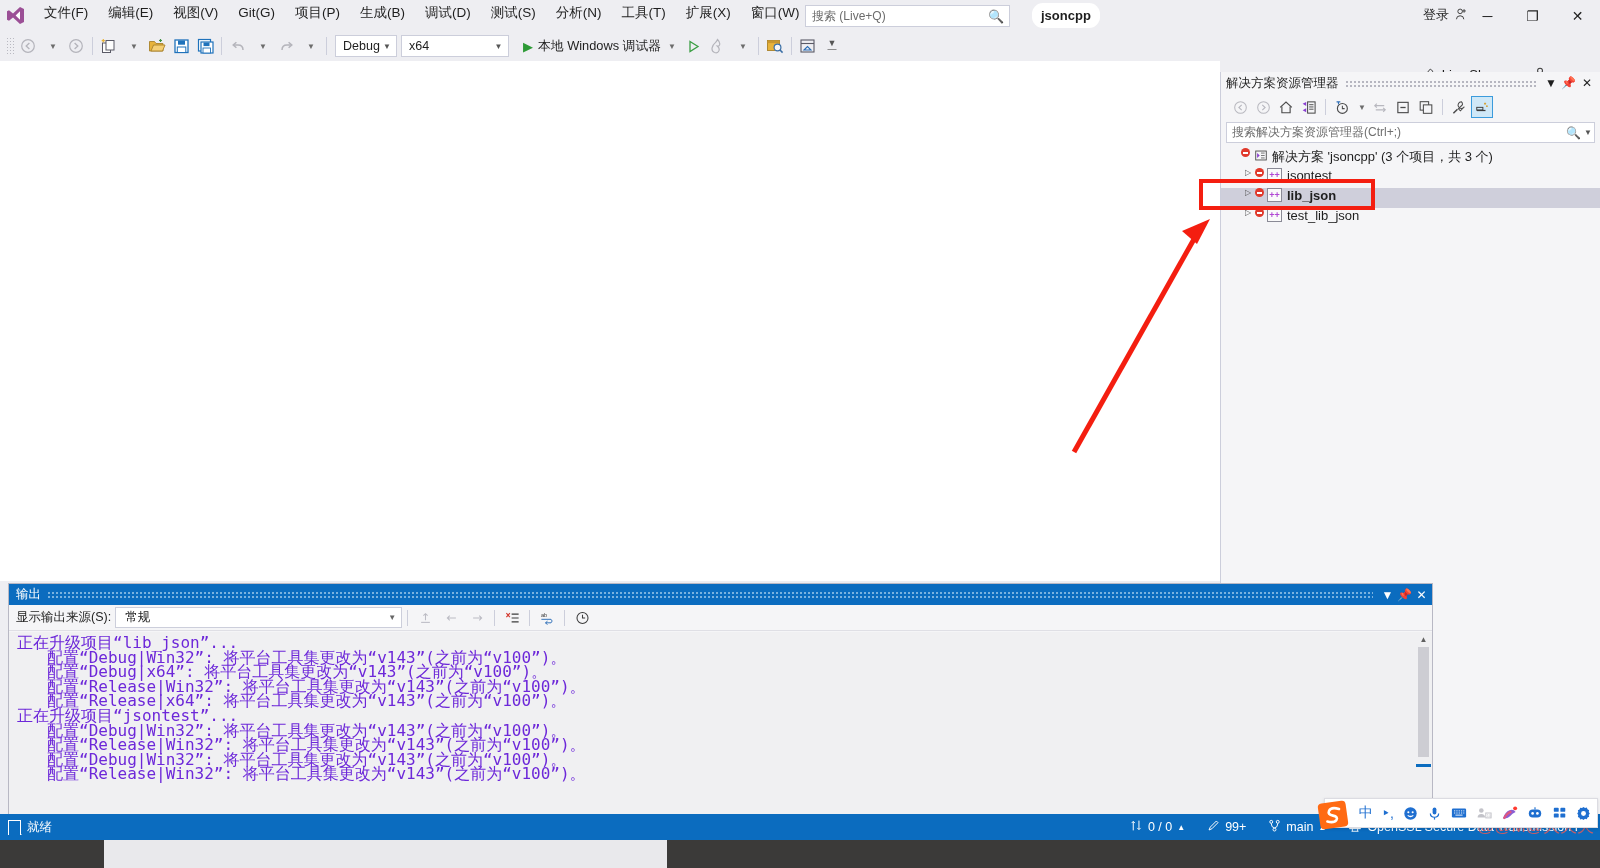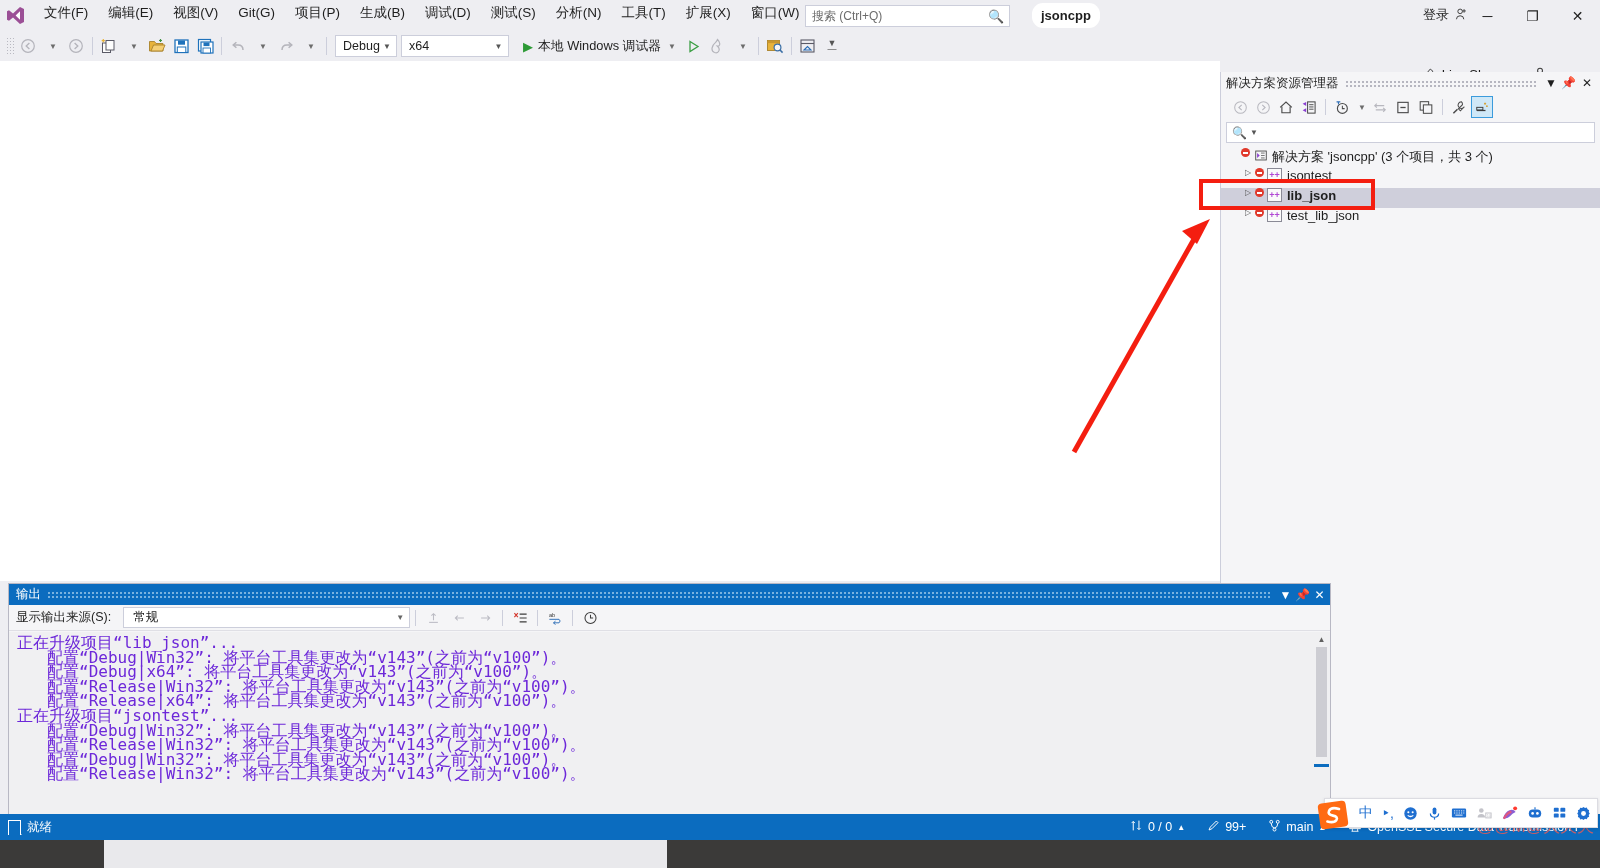--- a/index.html
+++ b/index.html
@@ -145,39 +145,39 @@
   .ico-cpp {
     width: 15px; height: 14px; margin-right: 5px; flex-shrink: 0; border: 1px solid #8a8a96;
     background: #fafafa; position: relative; display:flex; align-items:center; justify-content:center;
     font-size: 9px; color: #b14ad4; font-weight: bold; line-height: 1;
   }
   .tree-label { font-size: 13px; }
   .tree-label.bold { font-weight: bold; }
 
   
   .output {
-    position: absolute; left: 8px; top: 583px; width: 1323px; height: 234px;
+    position: absolute; left: 8px; top: 583px; width: 1425px; height: 234px;
     background: #f5f5f7; border: 1px solid #b8b8c4;
   }
   .out-header {
     height: 21px; background: #0b6cbf; display: flex; align-items: center; padding: 0 2px 0 7px;
   }
   .out-title { font-size: 12.5px; color: #fff; white-space: nowrap; }
   .out-dots {
     flex: 1; height: 7px; margin: 0 6px;
     background-image: radial-gradient(#79b2e0 1px, transparent 1px);
     background-size: 4px 4px;
   }
   .out-hbtn { width: 17px; text-align: center; font-size: 12px; color: #fff; }
 
   .out-toolbar {
     height: 26px; display: flex; align-items: center; padding-left: 7px; gap: 2px;
     border-bottom: 1px solid #dfdfe5;
   }
-  .out-lbl { font-size: 12.5px; color: #1e1e1e; margin-right: 10px; white-space: nowrap; }
+  .out-lbl { font-size: 12.5px; color: #1e1e1e; margin-right: 2px; white-space: nowrap; }
   .out-combo {
     width: 287px; height: 21px; background: #fff; border: 1px solid #cccedb;
     display: flex; align-items: center; padding: 0 2px 0 9px; font-size: 12.5px; color: #1e1e1e;
   }
   .out-combo .cval { flex: 1; }
   .out-combo .cdrop { width: 14px; text-align: center; font-size: 8px; color: #666; }
   .out-tb {
     width: 24px; height: 22px; display: flex; align-items: center; justify-content: center;
     font-size: 13px; color: #5a5a5a;
   }
@@ -275,21 +275,21 @@
       <div class="menu-item">调试(D)</div>
       <div class="menu-item">测试(S)</div>
       <div class="menu-item">分析(N)</div>
       <div class="menu-item">工具(T)</div>
       <div class="menu-item">扩展(X)</div>
       <div class="menu-item">窗口(W)</div>
       <div class="menu-item">帮助(H)</div>
     </div>
 
     <div class="search-box">
-      <span class="ph">搜索 (Ctrl+Q)</span>
+      <span class="ph">搜索 (Live+Q)</span>
       <span class="mag">🔍</span>
     </div>
 
     <div class="proj-chip">jsoncpp</div>
 
     <div class="signin">
       <span>登录</span>
       <span>
         <svg width="14" height="14" viewBox="0 0 16 16">
           <circle cx="7" cy="5" r="2.6" fill="none" stroke="#3c3c3c" stroke-width="1.1"></circle>
@@ -522,20 +522,21 @@
       <span class="se-tb active">
         <svg width="16" height="14" viewBox="0 0 16 16">
           <path d="M2 12 h10" stroke="#3c3c3c" stroke-width="1.4"></path>
           <rect x="2" y="8.4" width="7" height="3" fill="none" stroke="#3c3c3c" stroke-width="1.1"></rect>
           <path d="M11.5 3 v2.4 M10.3 4.2 h2.4 M13.6 6.2 v1.8 M12.7 7.1 h1.8" stroke="#d59b28" stroke-width="1.1"></path>
         </svg>
       </span>
     </div>
 
     <div class="se-search">
+      <span class="ph">搜索解决方案资源管理器(Ctrl+;)</span>
       <span class="mag">🔍</span>
       <span class="drop">▼</span>
     </div>
 
     <div class="se-tree">
 
       <div class="tree-row">
         <span class="tw"></span>
         <span class="dot-red"></span>
         <span class="ico-sln">

